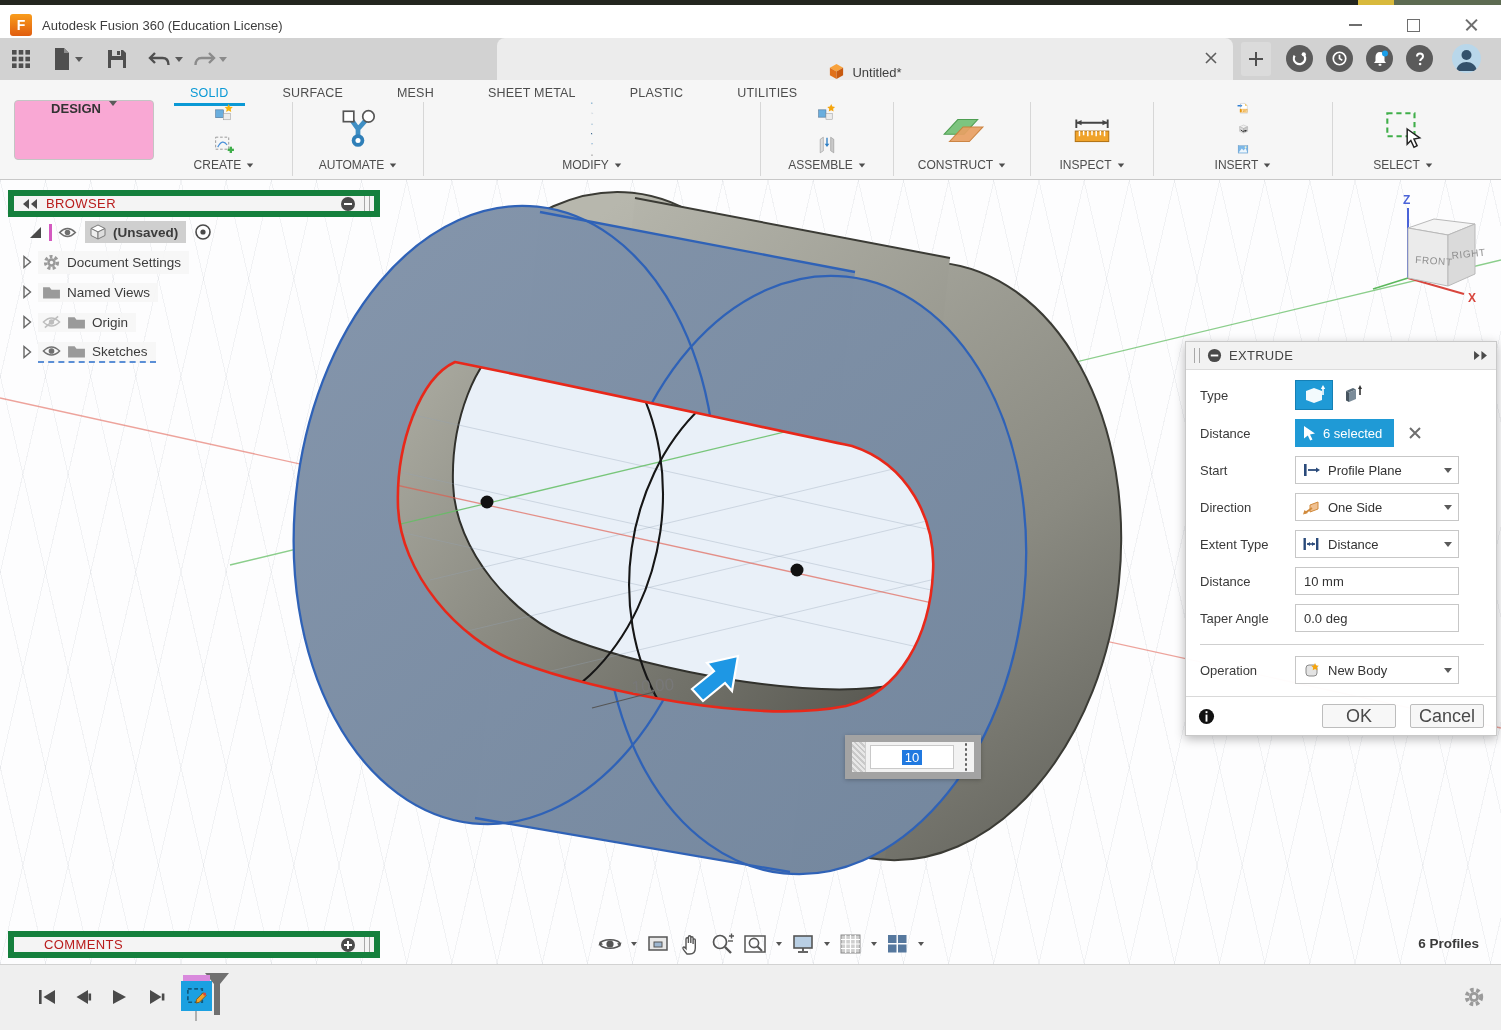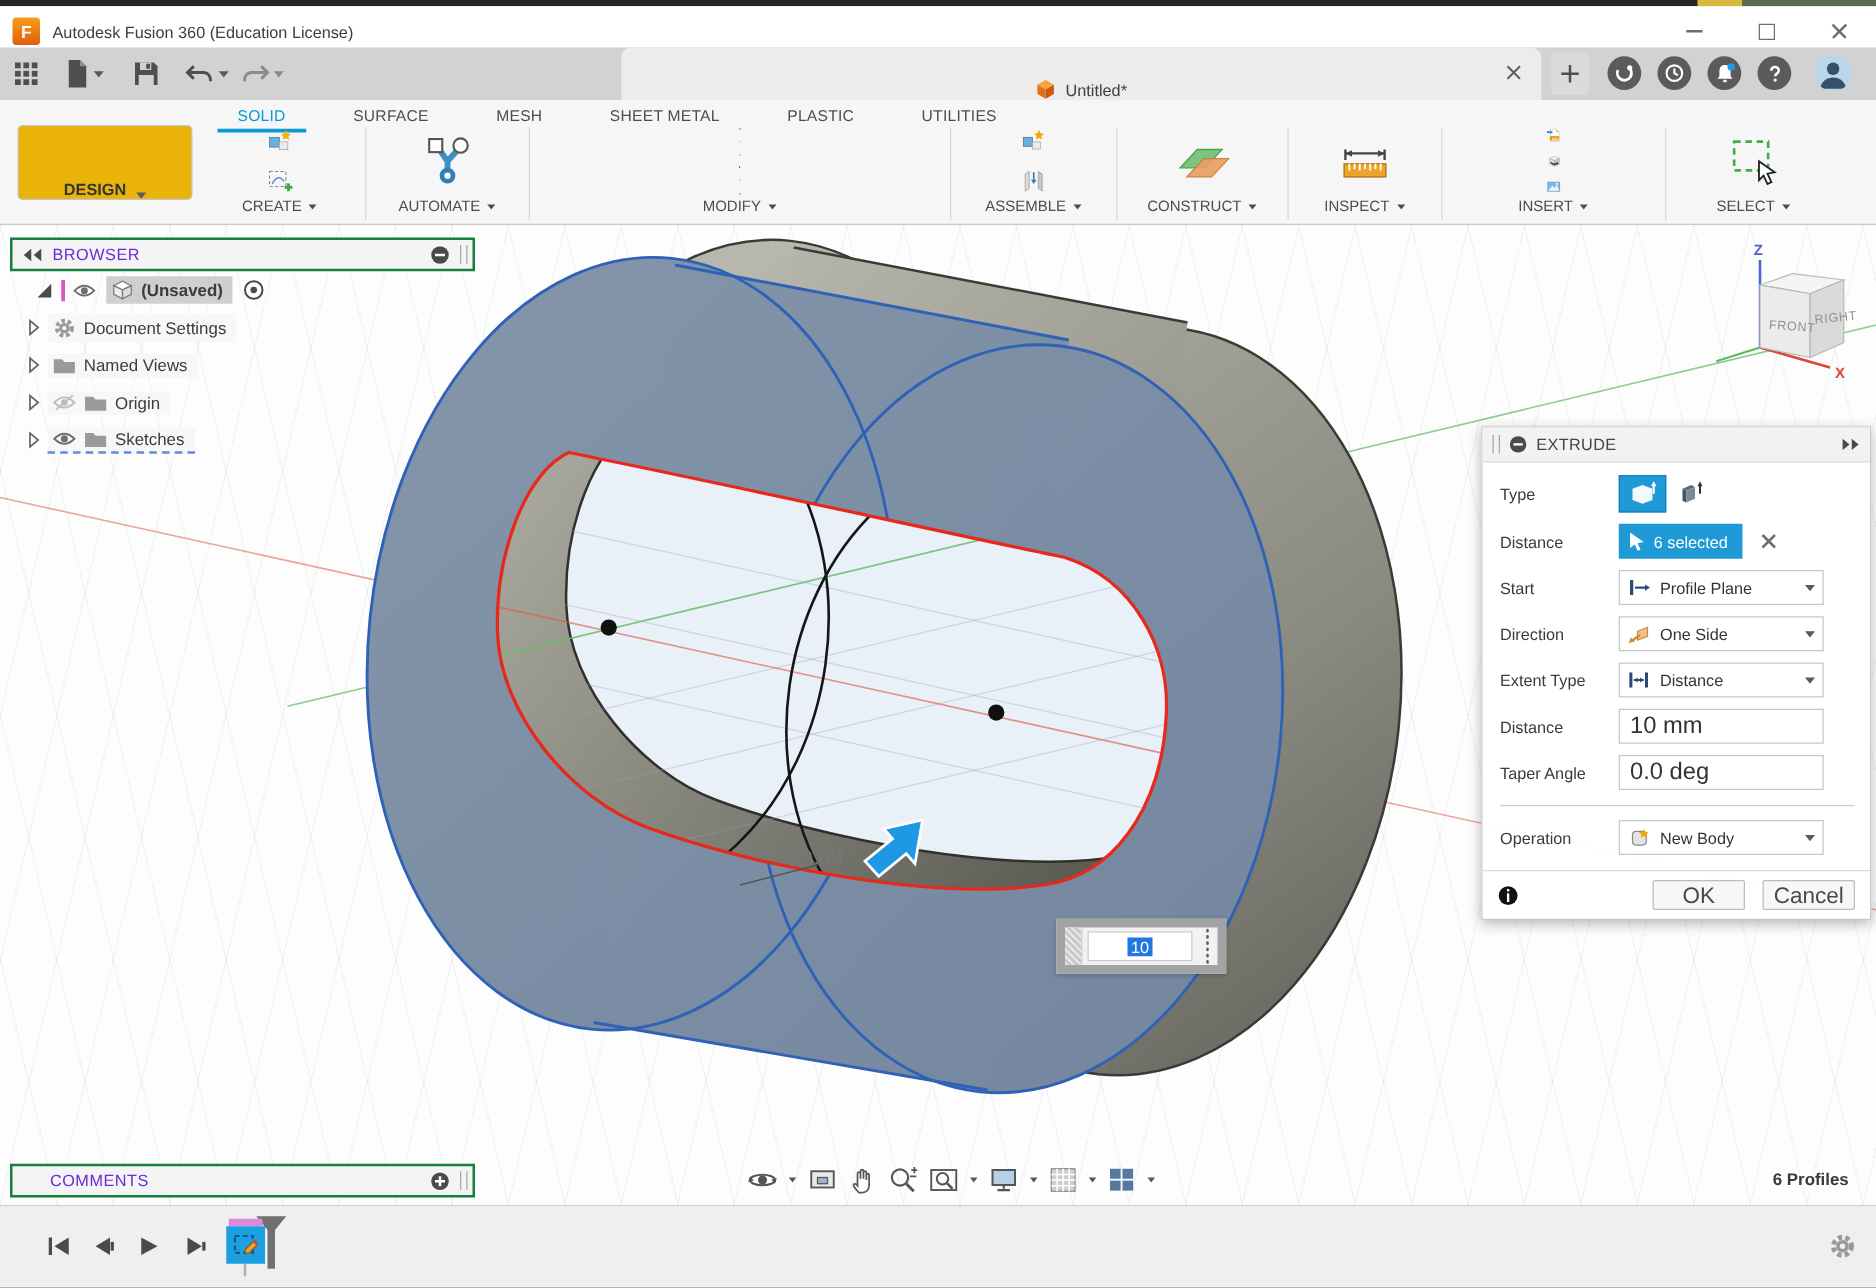--- a/index.html
+++ b/index.html
@@ -36,38 +36,38 @@
   .plus-glyph::after{left:0;top:6px;width:14px;height:2px;}
   .circbtn{position:absolute;top:45px;width:27px;height:27px;border-radius:50%;background:#5b5b5b;
     display:flex;align-items:center;justify-content:center;}
   .avatarbtn{position:absolute;left:1452px;top:44px;width:29px;height:29px;border-radius:50%;background:#b9d7ea;overflow:hidden;}
   
   .ribbon{left:0;top:80px;width:1501px;height:100px;background:#f6f6f6;border-bottom:1px solid #c8c8c8;box-sizing:border-box;}
   .rtabs{position:absolute;left:186px;top:4px;display:flex;gap:46px;}
   .rtab{font-size:12.5px;color:#4d4d4d;letter-spacing:.2px;padding:2px 4px 6px 4px;position:relative;cursor:default;}
   .rtab.active{color:#0a99d5;}
   .rtab.active::after{content:"";position:absolute;left:-12px;right:-12px;bottom:0;height:3px;background:#0a99d5;}
-  .design-btn{position:absolute;left:14px;top:20px;width:138px;height:58px;background:#eab308;border:1px solid #c4c4c4;
-    border-radius:4px;display:flex;align-items:flex-end;justify-content:center;gap:8px;font-weight:bold;font-size:13px;color:#333;}
+  .design-btn{position:absolute;left:14px;top:20px;width:138px;height:58px;background:#f9a8d4;border:1px solid #c4c4c4;
+    border-radius:4px;display:flex;align-items:flex-start;justify-content:center;gap:8px;font-weight:bold;font-size:13px;color:#333;}
   .rgroups{position:absolute;left:162px;top:22px;height:74px;display:flex;align-items:stretch;}
   .rgroup{display:flex;flex-direction:column;align-items:center;}
   .ricons{height:54px;display:flex;align-items:flex-start;justify-content:center;gap:8px;flex-direction:column;}
   .rlabel{font-size:12px;color:#4d4d4d;display:flex;align-items:center;gap:5px;margin-top:2px;}
   .rlabel .caret-dn{border-top-color:#4d4d4d;transform:scale(.8);}
   .rdiv{width:1px;background:#d7d7d7;margin:0 6px;}
   
   .canvas{left:0;top:180px;width:1501px;height:784px;
     background:
       repeating-linear-gradient(77deg, rgba(120,130,145,.09) 0 1px, transparent 1px 44px),
       repeating-linear-gradient(103deg, rgba(120,130,145,.09) 0 1px, transparent 1px 44px),
       #fdfdfe;}
   .model-svg{position:absolute;left:0;top:180px;}
   
-  .panelhdr{position:absolute;height:27px;background:#f4f4f4;border:2px solid #15803d;box-sizing:border-box;
-    display:flex;align-items:center;font-size:13px;color:#6d28d9;letter-spacing:.4px;}
+  .panelhdr{position:absolute;height:27px;background:#f4f4f4;border:6px solid #15803d;box-sizing:border-box;
+    display:flex;align-items:center;font-size:13px;color:#b91c1c;letter-spacing:.4px;}
   .browser-body{position:absolute;left:8px;top:217px;width:372px;}
   .trow{position:relative;height:30px;display:flex;align-items:center;}
   .tchip{display:flex;align-items:center;gap:6px;background:rgba(246,246,246,.88);padding:2px 8px 2px 4px;text-align:center;}
   .tlabel{font-size:13.5px;color:#3c3c3c;}
   .chev{width:10px;height:14px;margin:0 6px 0 14px;flex:none;}
   .grip{width:4px;height:15px;border-left:1px solid #a8a8a8;border-right:1px solid #a8a8a8;}
   .dash-under{border-bottom:2px dashed #5b8fd6;}
   
   .navbar{position:absolute;left:598px;top:930px;height:28px;display:flex;align-items:center;gap:9px;}
   .navcaret{width:0;height:0;border-left:3.5px solid transparent;border-right:3.5px solid transparent;border-top:4.5px solid #555;}
@@ -76,21 +76,21 @@
   .dialog{position:absolute;left:1185px;top:341px;width:312px;background:rgba(255,255,255,.97);
     border:1px solid #c9c9c9;box-shadow:0 3px 10px rgba(0,0,0,.28);box-sizing:border-box;}
   .dlghdr{height:27px;background:#f2f2f2;border-bottom:1px solid #dcdcdc;display:flex;align-items:center;gap:7px;padding:0 8px;}
   .dlgtitle{font-size:13px;color:#444;letter-spacing:.3px;flex:1;}
   .dlgbody{padding:10px 12px 8px 14px;}
   .drow{display:flex;align-items:center;margin-bottom:9px;}
   .dlabel{width:95px;font-size:13px;color:#3a3a3a;flex:none;}
   .dselect{width:164px;height:28px;border:1px solid #c7c7c7;background:#fff;display:flex;align-items:center;
     gap:8px;padding:0 6px;box-sizing:border-box;}
   .dselect .sval{flex:1;font-size:13px;color:#333;}
-  .dinput{width:164px;height:28px;border:1px solid #c7c7c7;background:#fff;font-size:19px;color:#333;
+  .dinput{width:164px;height:28px;border:1px solid #c7c7c7;background:#fff;font-size:13px;color:#333;
     padding:0 8px;box-sizing:border-box;font-family:"Liberation Sans",sans-serif;}
   .typebtn{width:36px;height:28px;border:1px solid transparent;display:flex;align-items:center;justify-content:center;}
   .typebtn.active{background:#1f9ad6;border-color:#1580b5;}
   .chip-blue{height:28px;background:#1f9ad6;color:#fff;font-size:13px;display:flex;align-items:center;
     gap:6px;padding:0 12px 0 8px;}
   .ddivider{height:1px;background:#cfcfcf;margin:12px 0 11px 0;}
   .dlgfooter{border-top:1px solid #d9d9d9;height:38px;display:flex;align-items:center;padding:0 12px;gap:14px;}
   .dbtn{width:74px;height:24px;background:#f7f7f7;border:1px solid #bdbdbd;border-radius:2px;
     font-size:18px;color:#4a4a4a;display:flex;align-items:center;justify-content:center;}
   

